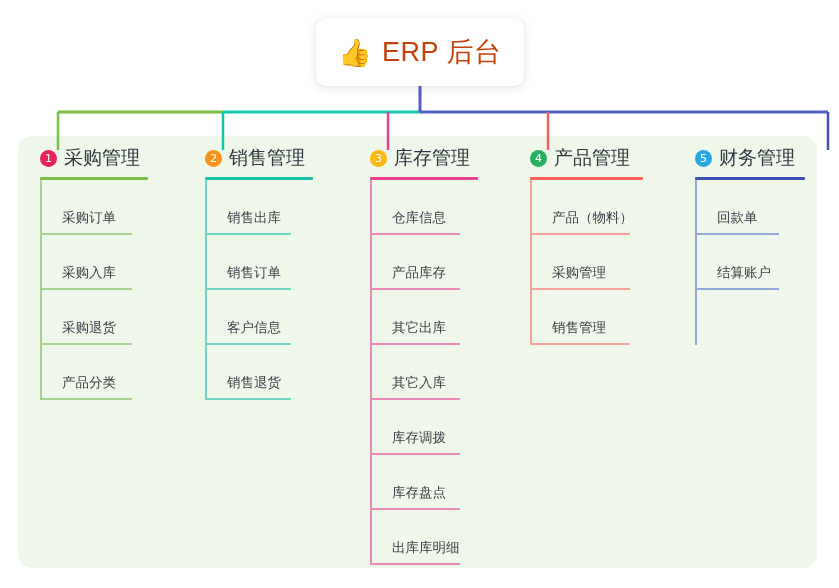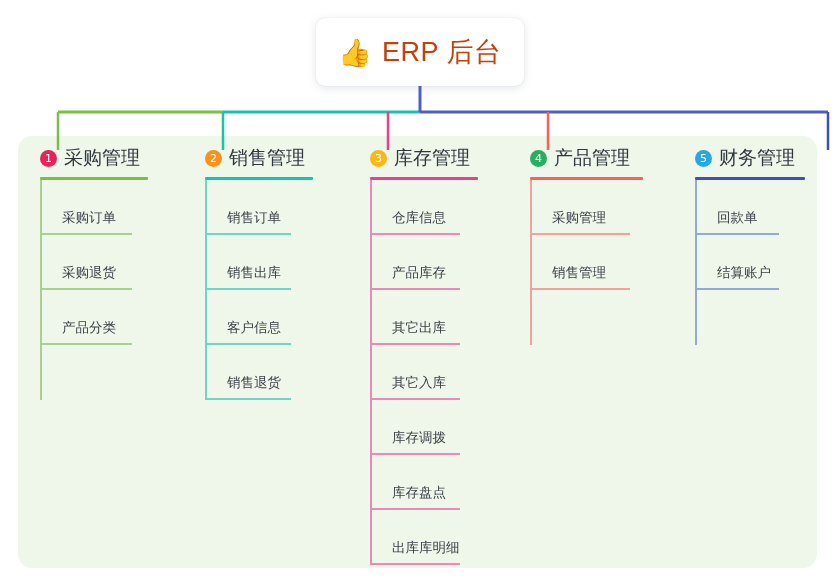--- a/index.html
+++ b/index.html
@@ -163,43 +163,47 @@
           <span class="col-title">采购管理</span>
         </div>
         <div class="head-rule" style="width: 108px; background: rgb(122, 193, 67);"></div>
         <div class="leaves">
           <div class="leaf-spine" style="background: rgb(169, 209, 142); height: 220px;"></div>
           <div class="leaf">
             <span class="leaf-label">采购订单</span>
             <div class="leaf-rule" style="width: 92px; background: rgb(169, 209, 142);"></div>
           </div>
           <div class="leaf">
+            <span class="leaf-label">采购入库</span>
+            <div class="leaf-rule" style="width: 92px; background: rgb(169, 209, 142);"></div>
+          </div>
+          <div class="leaf">
             <span class="leaf-label">采购退货</span>
             <div class="leaf-rule" style="width: 92px; background: rgb(169, 209, 142);"></div>
           </div>
           <div class="leaf">
             <span class="leaf-label">产品分类</span>
             <div class="leaf-rule" style="width: 92px; background: rgb(169, 209, 142);"></div>
           </div>
         </div>
       </div>
       <div class="column" style="left: 205px;">
         <div class="col-head">
           <span class="badge" style="background: rgb(246, 146, 30);">2</span>
           <span class="col-title">销售管理</span>
         </div>
         <div class="head-rule" style="width: 108px; background: rgb(20, 196, 171);"></div>
         <div class="leaves">
           <div class="leaf-spine" style="background: rgb(111, 214, 198); height: 220px;"></div>
           <div class="leaf">
+            <span class="leaf-label">销售出库</span>
+            <div class="leaf-rule" style="width: 86px; background: rgb(111, 214, 198);"></div>
+          </div>
+          <div class="leaf">
             <span class="leaf-label">销售订单</span>
-            <div class="leaf-rule" style="width: 86px; background: rgb(111, 214, 198);"></div>
-          </div>
-          <div class="leaf">
-            <span class="leaf-label">销售出库</span>
             <div class="leaf-rule" style="width: 86px; background: rgb(111, 214, 198);"></div>
           </div>
           <div class="leaf">
             <span class="leaf-label">客户信息</span>
             <div class="leaf-rule" style="width: 86px; background: rgb(111, 214, 198);"></div>
           </div>
           <div class="leaf">
             <span class="leaf-label">销售退货</span>
             <div class="leaf-rule" style="width: 86px; background: rgb(111, 214, 198);"></div>
           </div>
@@ -245,20 +249,24 @@
       </div>
       <div class="column" style="left: 530px;">
         <div class="col-head">
           <span class="badge" style="background: rgb(39, 174, 96);">4</span>
           <span class="col-title">产品管理</span>
         </div>
         <div class="head-rule" style="width: 113px; background: rgb(248, 97, 90);"></div>
         <div class="leaves">
           <div class="leaf-spine" style="background: rgb(245, 160, 155); height: 165px;"></div>
           <div class="leaf">
+            <span class="leaf-label">产品（物料）</span>
+            <div class="leaf-rule" style="width: 100px; background: rgb(245, 160, 155);"></div>
+          </div>
+          <div class="leaf">
             <span class="leaf-label">采购管理</span>
             <div class="leaf-rule" style="width: 100px; background: rgb(245, 160, 155);"></div>
           </div>
           <div class="leaf">
             <span class="leaf-label">销售管理</span>
             <div class="leaf-rule" style="width: 100px; background: rgb(245, 160, 155);"></div>
           </div>
         </div>
       </div>
       <div class="column" style="left: 695px;">

